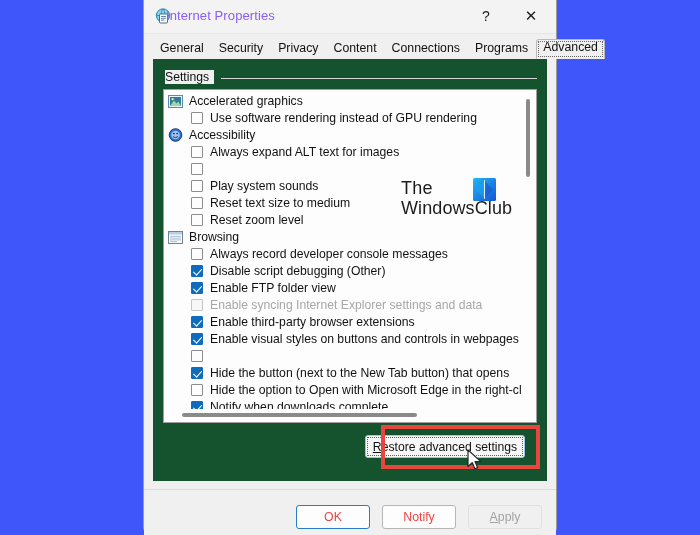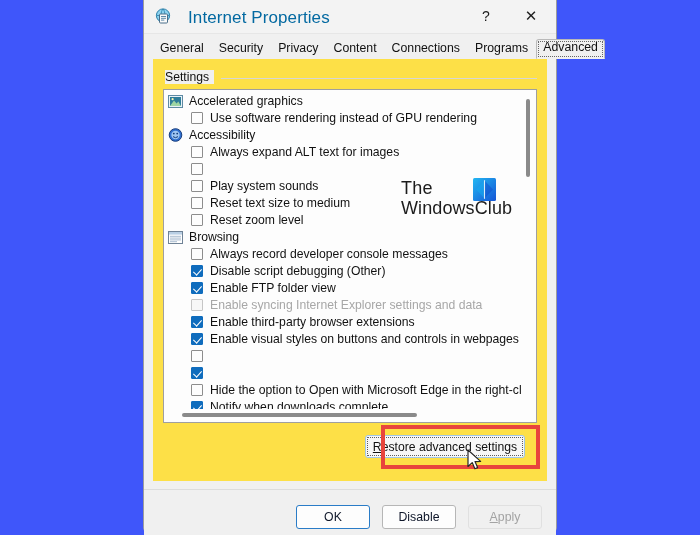--- a/index.html
+++ b/index.html
@@ -41,24 +41,24 @@
   }
   #title-icon {
     position: absolute;
     left: 11px;
     top: 8px;
     width: 17px;
     height: 17px;
   }
   #title-text {
     position: absolute;
-    left: 44px;
+    left: 22px;
     top: 8px;
-    font-size: 17px;
-    color: #0369a1;
+    font-size: 13px;
+    color: #8b5cf6;
     letter-spacing: .1px;
   }
   #help-button {
     position: absolute;
     right: 55px;
     top: 0;
     width: 30px;
     height: 31px;
     display: flex;
     align-items: center;
@@ -109,21 +109,21 @@
     outline-offset: -3px;
     padding: 0 6px 4px 6px;
     position: relative;
     z-index: 3;
   }
 
   
   #tabpage {
     flex: 1;
     margin: 0 9px 0 9px;
-    background: #fde047;
+    background: #14532d;
     position: relative;
     display: flex;
     flex-direction: column;
   }
 
   
   #settings-group {
     position: relative;
     margin: 12px 10px 0 10px;
     height: 352px;
@@ -364,21 +364,21 @@
     height: 24px;
     border-radius: 3px;
     font-size: 12.3px;
     display: flex;
     align-items: center;
     justify-content: center;
     box-sizing: border-box;
     cursor: default;
     background: #fdfdfd;
     border: 1px solid #b6b6b6;
-    color: #0f172a;
+    color: #ef4444;
   }
   .dlg-btn.default {
     border: 1.4px solid #2a7cc7;
   }
   .dlg-btn.disabled {
     color: #a3a3a3;
     background: #f0f0f0;
     border-color: #e0e0e0;
   }
   .dlg-btn .accel {
@@ -494,20 +494,21 @@
             </div>
             <div class="opt-row">
               <span class="cb checked"></span>
               <span class="opt-label">Enable visual styles on buttons and controls in webpages</span>
             </div>
             <div class="opt-row">
               <span class="cb"></span>
             </div>
             <div class="opt-row">
               <span class="cb checked"></span>
+              <span class="opt-label">Hide the button (next to the New Tab button) that opens</span>
             </div>
             <div class="opt-row">
               <span class="cb"></span>
               <span class="opt-label">Hide the option to Open with Microsoft Edge in the right-cl</span>
             </div>
             <div class="opt-row">
               <span class="cb checked"></span>
               <span class="opt-label">Notify when downloads complete</span>
             </div>
             <div class="opt-row">
@@ -557,20 +558,20 @@
         </svg>
       </div>
     </div>
 
   </div>
 
   <div id="bottom-sep"></div>
 
   <div id="buttonbar">
     <div class="dlg-btn default">OK</div>
-    <div class="dlg-btn">Disable</div>
+    <div class="dlg-btn">Notify</div>
     <div class="dlg-btn disabled">
       <span class="accel">A</span>
         <span>pply</span>
     </div>
   </div>
 
 </div>
 
 </body></html>

